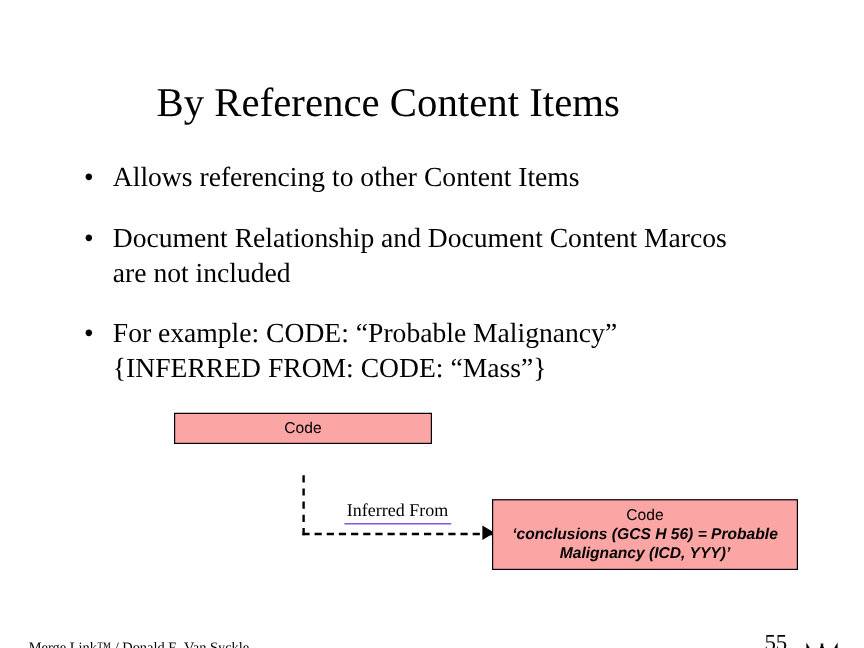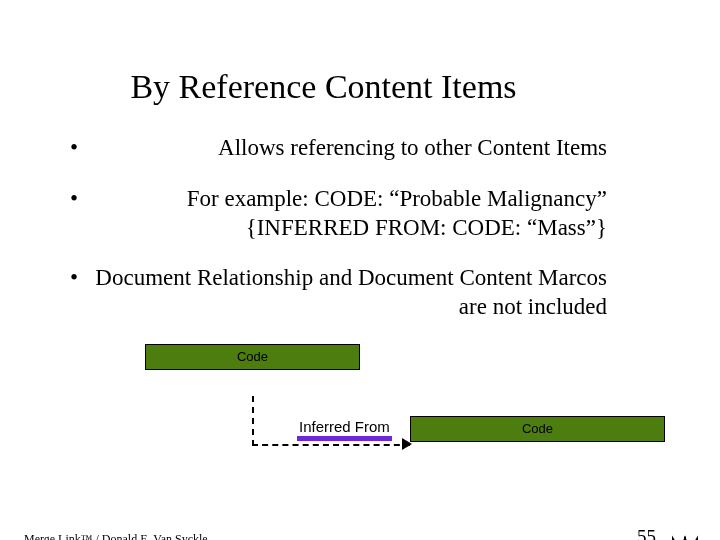--- a/index.html
+++ b/index.html
@@ -21,21 +21,20 @@
   .title {
     text-align: center;
     font-size: 34px;
     font-weight: 400;
     margin-top: 12px;
     margin-bottom: 28px;
   }
   ul.bullets {
     list-style: none;
     padding-left: 30px;
-    text-align: right;
   }
   ul.bullets li {
     position: relative;
     font-size: 23px;
     line-height: 1.25;
     margin-bottom: 22px;
     padding-left: 24px;
   }
   ul.bullets li::before {
     content: "•";
@@ -50,41 +49,41 @@
     margin-top: 4px;
   }
   .box {
     position: absolute;
     border: 1px solid #000;
     font-family: Arial, Helvetica, sans-serif;
     font-size: 13px;
     text-align: center;
     padding: 4px 10px;
     line-height: 1.25;
-    background: #4d7c0f;
+    background: #fca5a5;
   }
   .box-left {
     left: 105px;
     top: 0;
     width: 215px;
   }
   .box-right {
     left: 370px;
     top: 72px;
     width: 255px;
   }
   .box .l1 { display: block; }
   .box .l2 { display: block; font-style: italic; font-weight: bold; }
   .arrow-label {
     position: absolute;
-    font-family: Liberation Sans, sans-serif;
+    font-family: Liberation Serif, serif;
     font-size: 15px;
-    left: 257px;
+    left: 247px;
     top: 74px;
-    border-bottom: 5px solid #6d28d9;
+    border-bottom: 1px solid #6d28d9;
     padding: 0 2px 1px 2px;
   }
   .dashed-connector {
     position: absolute;
     border-bottom: 2px dashed #000;
     left: 212px;
     top: 100px;
     width: 158px;
     height: 0;
   }
@@ -157,36 +156,37 @@
 </style>
 </head>
 <body>
 
 <div class="slide">
 
   <h1 class="title">By Reference Content Items</h1>
 
   <ul class="bullets">
     <li>Allows referencing to other Content Items</li>
+    <li>Document Relationship and Document Content Marcos are not included</li>
     <li>For example:  CODE: “Probable Malignancy” {INFERRED FROM: CODE: “Mass”}</li>
-    <li>Document Relationship and Document Content Marcos are not included</li>
   </ul>
 
   <div class="diagram">
     <div class="box box-left">
       <span class="l1">Code</span>
     </div>
 
     <div class="dashed-up"></div>
     <div class="dashed-connector"></div>
     <div class="arrowhead"></div>
     <div class="arrow-label">Inferred From</div>
 
     <div class="box box-right">
       <span class="l1">Code</span>
+      <span class="l2">‘conclusions (GCS H 56) = Probable Malignancy (ICD, YYY)’</span>
     </div>
   </div>
 
   <div class="footer">
     <div class="footer-left">Merge.Link™ / Donald E. Van Syckle</div>
     <div class="footer-right">
       <span class="slide-num">55</span>
       <div class="logo">
         <svg viewBox="0 0 30 24">
           <path d="M3 20 L3 4 L9 14 L15 4 L15 20" fill="none" stroke="#000" stroke-width="2"></path>

